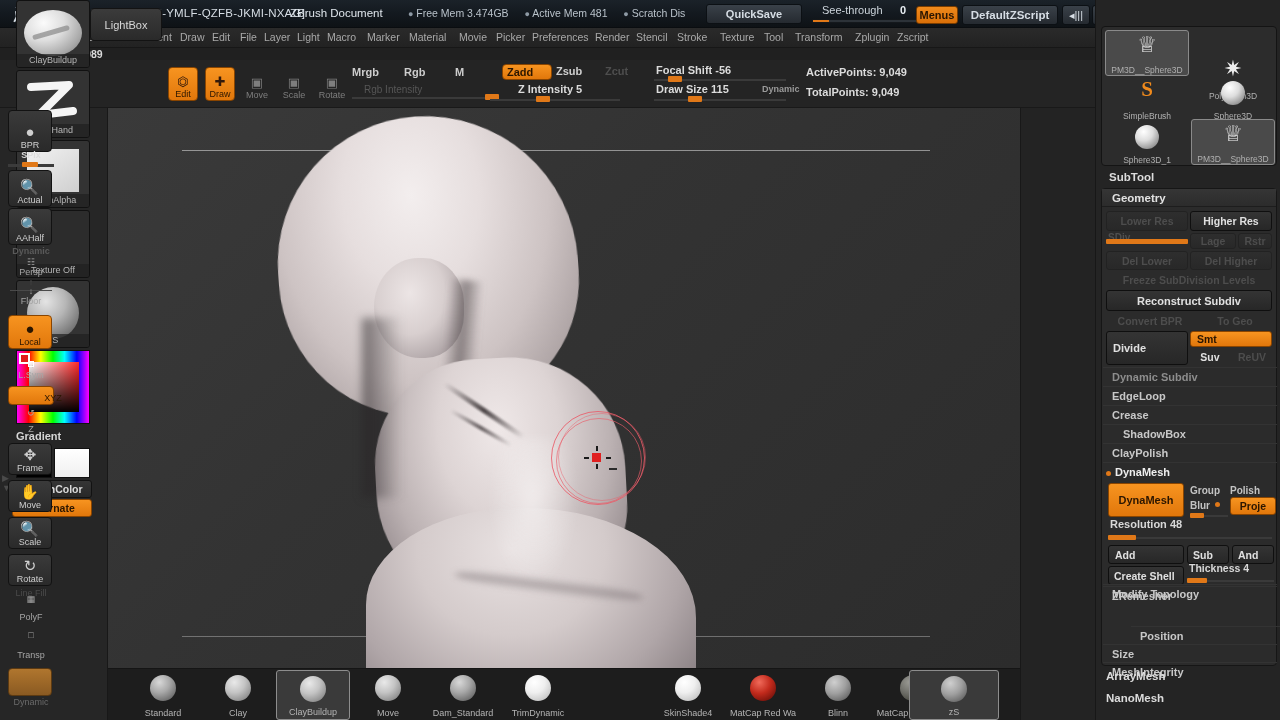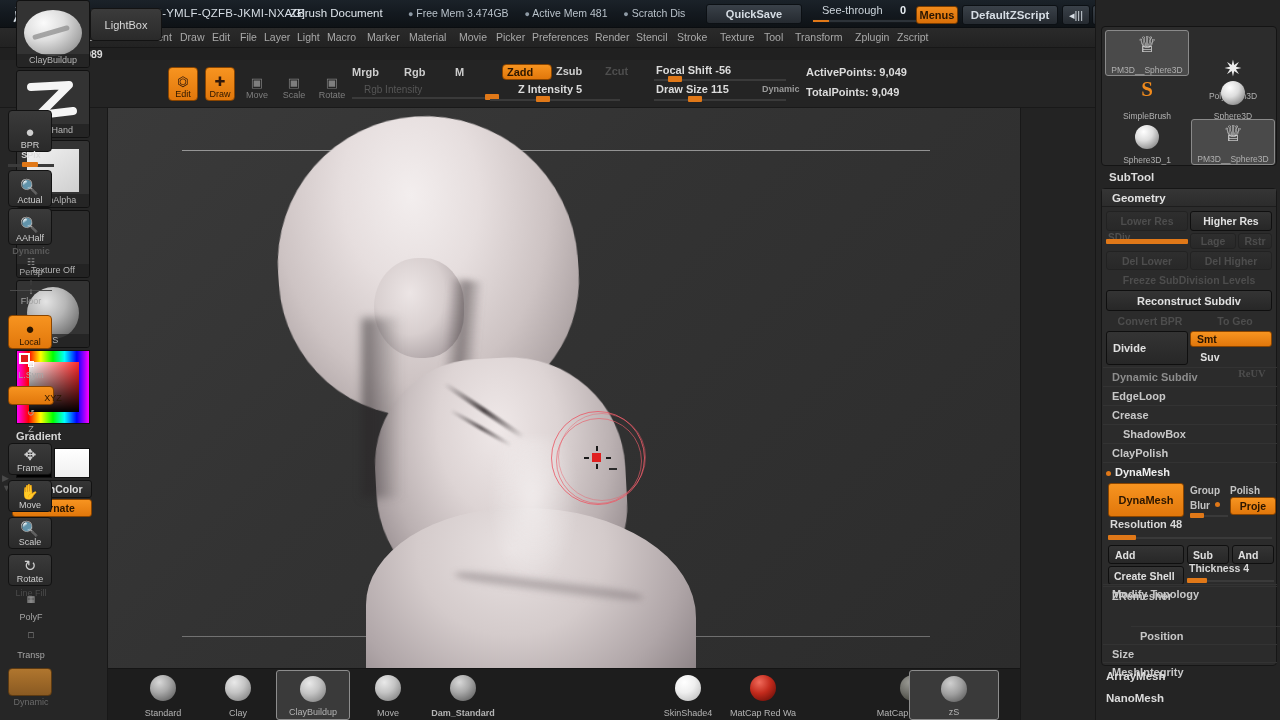--- a/index.html
+++ b/index.html
@@ -630,21 +630,21 @@
       <div class="gb dis" style="left:4px; top:83px; width:166px; height:16px; border:none; background:none;">Freeze SubDivision Levels</div>
 
       <div class="gb en" style="left:4px; top:101px; width:166px; height:21px; font-size:11px;">Reconstruct Subdiv</div>
 
       <div class="gb dis" style="left:4px; top:124px; width:88px; height:16px; border:none; background:none;">Convert BPR</div>
       <div class="gb dis" style="left:96px; top:124px; width:74px; height:16px; border:none; background:none;">To Geo</div>
 
       <div class="gb en" style="left:4px; top:142px; width:82px; height:34px; justify-content:flex-start; padding-left:6px; font-size:11px;">Divide</div>
       <div class="gb hot" style="left:88px; top:142px; width:82px; height:16px; justify-content:flex-start; padding-left:6px;">Smt</div>
       <div class="gb en" style="left:88px; top:160px; width:40px; height:16px; border:none; background:none;">Suv</div>
-      <div class="gb dis" style="left:130px; top:176px; width:40px; height:16px; border:none; background:none;font-family:Liberation Serif, serif;">ReUV</div>
+      <div class="gb dis" style="left:130px; top:160px; width:40px; height:16px; border:none; background:none;">ReUV</div>
 
       <div class="grow dim" style="top:178px;">Dynamic Subdiv</div>
       <div class="grow" style="top:197px;">EdgeLoop</div>
       <div class="grow" style="top:216px;">Crease</div>
       <div class="grow" style="top:235px;padding-left:20px;">ShadowBox</div>
       <div class="grow" style="top:254px;">ClayPolish</div>
 
       <div class="dynhdr" style="top:273px;">
         <span class="bullet"></span>
         <span>DynaMesh</span>
@@ -699,32 +699,40 @@
       <span class="bcap">Clay</span>
     </div>
     <div class="bitem sel" style="left:168px;">
       <span class="bball mat-clay"></span>
       <span class="bcap">ClayBuildup</span>
     </div>
     <div class="bitem" style="left:243px;">
       <span class="bball mat-clay"></span>
       <span class="bcap">Move</span>
     </div>
-    <div class="bitem" style="left:318px;font-weight:bold;">
+    <div class="bitem" style="left:318px;">
       <span class="bball mat-std"></span>
       <span class="bcap">Dam_Standard</span>
+    </div>
+    <div class="bitem" style="left:393px;">
+      <span class="bball mat-white"></span>
+      <span class="bcap">TrimDynamic</span>
     </div>
     <div class="bitem" style="left:543px;">
       <span class="bball mat-white"></span>
       <span class="bcap">SkinShade4</span>
     </div>
     <div class="bitem" style="left:618px;">
       <span class="bball mat-red"></span>
       <span class="bcap">MatCap Red Wa</span>
     </div>
+    <div class="bitem" style="left:693px;">
+      <span class="bball mat-grey"></span>
+      <span class="bcap">Blinn</span>
+    </div>
     <div class="bitem" style="left:768px;">
       <span class="bball mat-dark"></span>
       <span class="bcap">MatCap GreenCla</span>
     </div>
     <div class="bitem sel" style="left:801px; width:90px;">
       <span class="bball mat-grey"></span>
       <span class="bcap">zS</span>
     </div>
   </div>
 

